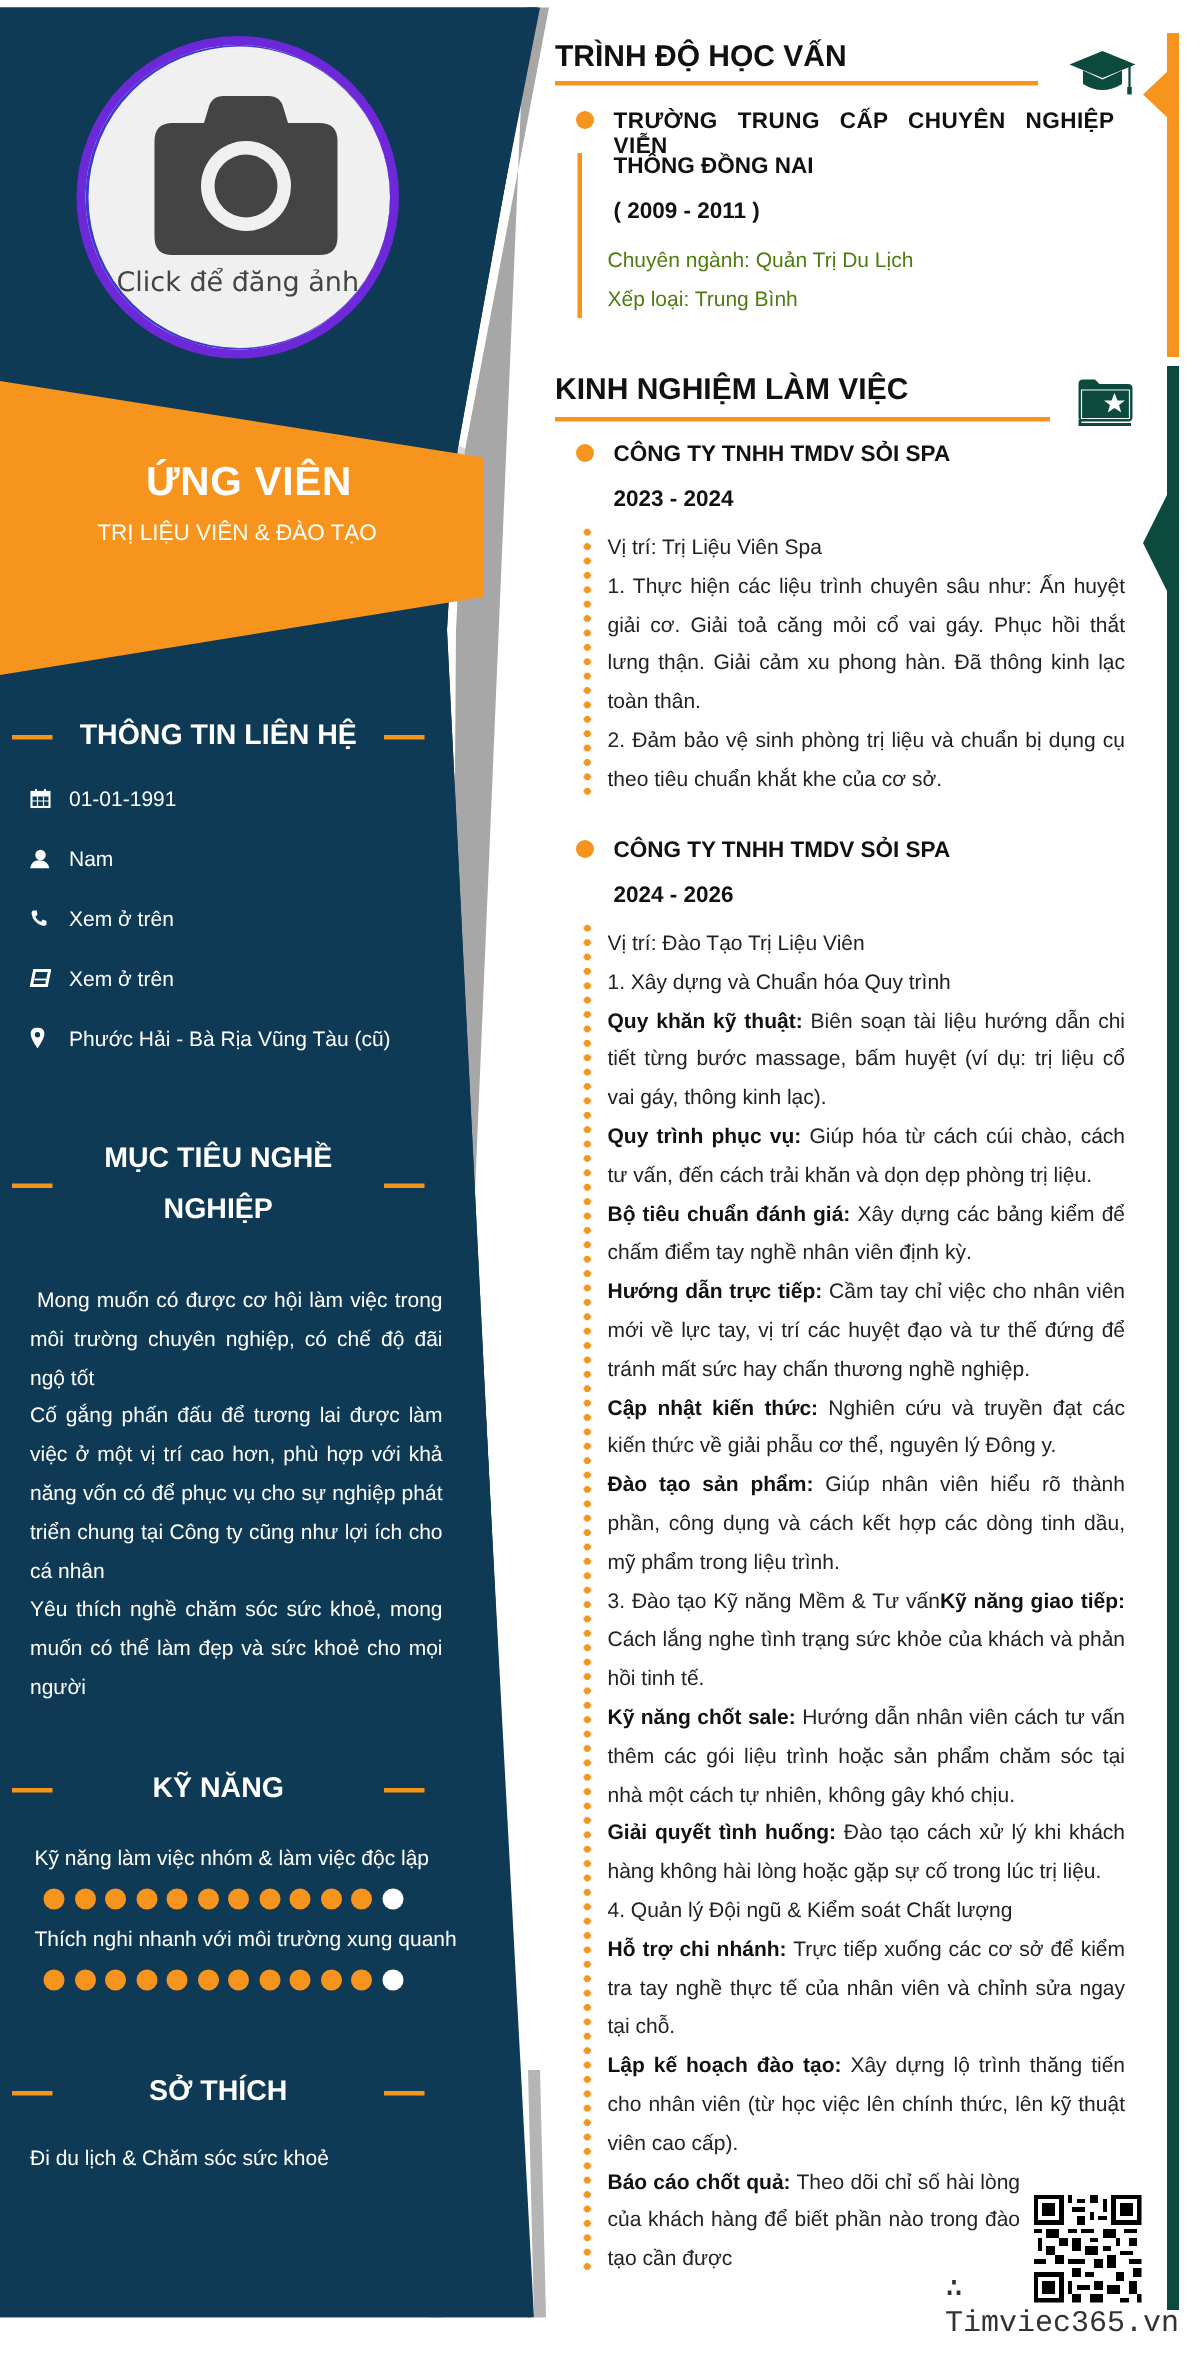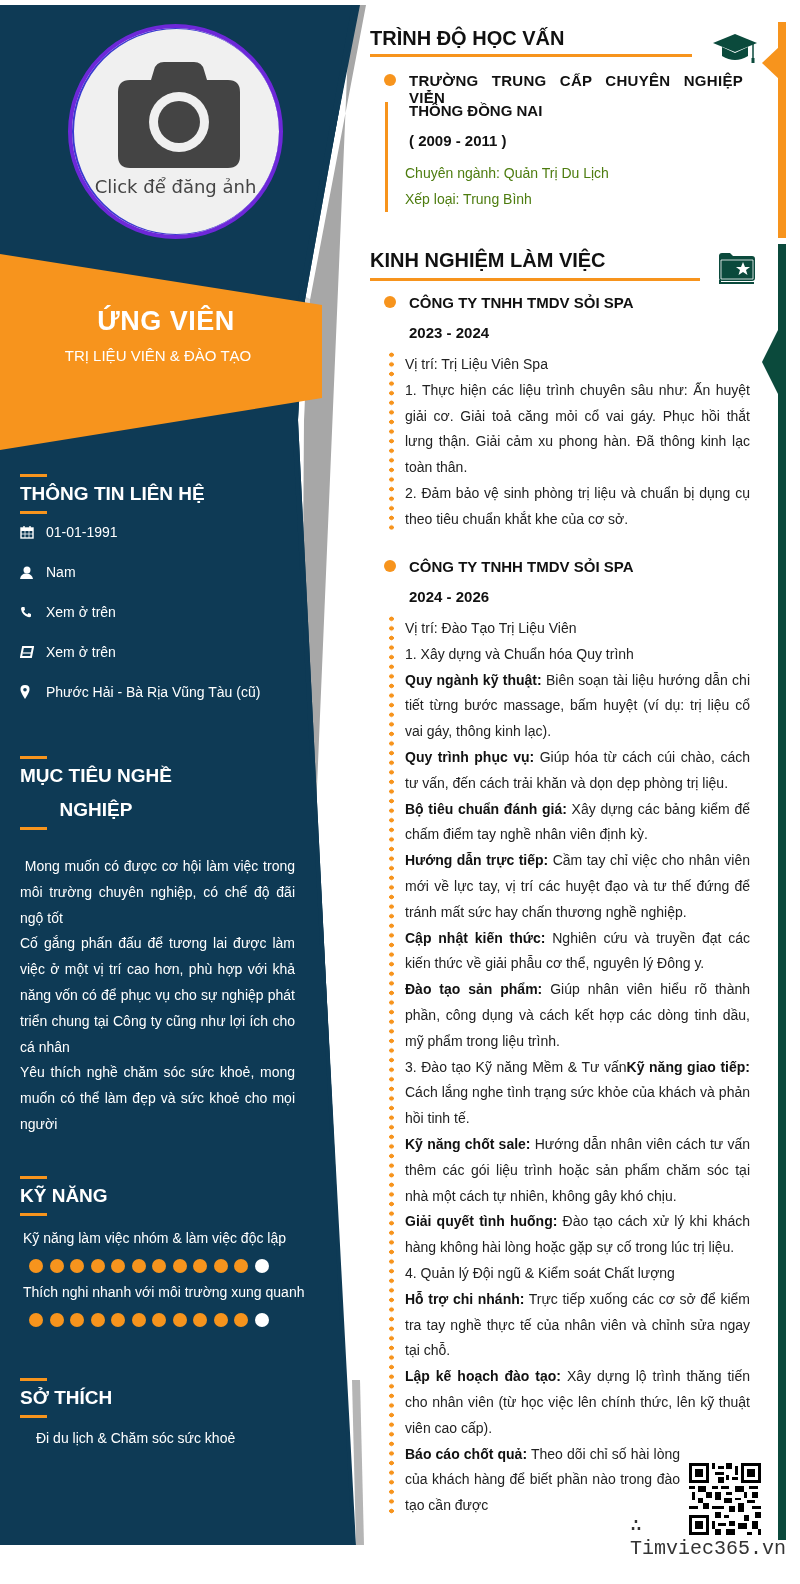--- a/index.html
+++ b/index.html
@@ -3,46 +3,46 @@
 <meta charset="utf-8">
 <style>
   * { box-sizing: border-box; margin: 0; padding: 0; }
   html, body { width: 800px; height: 1584px; background: #ffffff; overflow: hidden; }
   body { position: relative; font-family: "Liberation Sans", "DejaVu Sans", sans-serif; color: #222; }
 
   
   .left-bg { position: absolute; left: 0; top: 0; width: 800px; height: 1545px; pointer-events: none; }
   .left { position: absolute; left: 0; top: 0; width: 340px; height: 1545px; color: #fff; }
 
-  .avatar { position: absolute; left: 68px; top: 24px; width: 215px; height: 215px; border-radius: 50%;
-            background: #f0f0f0; border: 4px solid #6d28d9; box-shadow: 1px 0 0 1px #3a3ad0 inset; cursor: pointer; }
+  .avatar { position: absolute; left: 51px; top: 24px; width: 215px; height: 215px; border-radius: 50%;
+            background: #f0f0f0; border: 6px solid #6d28d9; box-shadow: 1px 0 0 1px #3a3ad0 inset; cursor: pointer; }
   .avatar svg { position: absolute; left: 44px; top: 32px; }
   .avatar-label { position: absolute; left: 0; width: 100%; top: 148px; text-align: center;
                   font-family: "DejaVu Sans", sans-serif; font-size: 18px; color: #444; }
 
   .name-block { position: absolute; left: 0; top: 306px; width: 316px; text-align: center; }
   .name { font-size: 27px; font-weight: bold; color: #fff; letter-spacing: 0.5px; padding-left: 16px; }
   .title { font-size: 15px; color: #fff; margin-top: 10px; }
 
-  .sec-head { position: absolute; left: 20px; width: 275px; display: flex; align-items: flex-start; justify-content: space-between; flex-direction: column; }
+  .sec-head { position: absolute; left: 8px; width: 275px; display: flex; align-items: center; justify-content: space-between; }
   .sec-head .bar { width: 27px; height: 3px; background: #f7941d; flex: none; }
   .sec-head .txt { font-size: 19px; font-weight: bold; color: #fff; text-align: center; line-height: 34px; }
 
   .contact { position: absolute; left: 20px; width: 280px; font-size: 14px; color: #fff; display: flex; align-items: center; }
   .contact .ic { width: 26px; flex: none; display: flex; align-items: center; }
 
   .objective { position: absolute; left: 20px; top: 854px; width: 275px; font-size: 14px; line-height: 25.8px; text-align: justify; color: #fff; }
   .objective p { margin: 0; }
 
   .skill-name { position: absolute; left: 23px; font-size: 14px; color: #fff; text-align: center; }
   .dots { position: absolute; left: 29px; display: flex; gap: 6.5px; }
   .dot { width: 14px; height: 14px; border-radius: 50%; background: #f7941d; }
   .dot.empty { background: #fff; }
 
-  .hobby { position: absolute; left: 20px; top: 1430px; font-size: 14px; color: #fff; margin-left: 16px; }
+  .hobby { position: absolute; left: 20px; top: 1430px; font-size: 14px; color: #fff; }
 
   
   .r-head { position: absolute; left: 370px; font-size: 20px; font-weight: bold; color: #111; }
   .r-line { position: absolute; left: 370px; height: 3px; background: #f7941d; }
   .r-icon { position: absolute; }
 
   .edge-orange { position: absolute; left: 778px; top: 22px; width: 8px; height: 216px; background: #f7941d; }
   .edge-green { position: absolute; left: 778px; top: 244px; width: 8px; height: 1296px; background: #0b4a3c; }
 
   .bullet { position: absolute; left: 384px; width: 12px; height: 12px; border-radius: 50%; background: #f7941d; }
@@ -251,21 +251,21 @@
   <p>2. Đảm bảo vệ sinh phòng trị liệu và chuẩn bị dụng cụ theo tiêu chuẩn khắt khe của cơ sở.</p>
 </div>
 
 <div class="bullet" style="top:560px"></div>
 <div class="bold-head" style="top:558px">CÔNG TY TNHH TMDV SỎI SPA</div>
 <div class="bold-head" style="top:588px">2024 - 2026</div>
 <div class="dotline" style="top:614px;height:902px"></div>
 <div class="job-body" style="top:616px;height:904px;overflow:hidden">
   <p>Vị trí: Đào Tạo Trị Liệu Viên</p>
   <p><b></b><span>1. Xây dựng và Chuẩn hóa Quy trình</span></p>
-  <p><b>Quy ngành kỹ thuật:</b><span> Biên soạn tài liệu hướng dẫn chi tiết từng bước massage, bấm huyệt (ví dụ: trị liệu cổ vai gáy, thông kinh lạc).</span></p>
+  <p><b>Quy khăn kỹ thuật:</b><span> Biên soạn tài liệu hướng dẫn chi tiết từng bước massage, bấm huyệt (ví dụ: trị liệu cổ vai gáy, thông kinh lạc).</span></p>
   <p><b>Quy trình phục vụ:</b><span> Giúp hóa từ cách cúi chào, cách tư vấn, đến cách trải khăn và dọn dẹp phòng trị liệu.</span></p>
   <p><b>Bộ tiêu chuẩn đánh giá:</b><span> Xây dựng các bảng kiểm để chấm điểm tay nghề nhân viên định kỳ.</span></p>
   <p><b>Hướng dẫn trực tiếp:</b><span> Cầm tay chỉ việc cho nhân viên mới về lực tay, vị trí các huyệt đạo và tư thế đứng để tránh mất sức hay chấn thương nghề nghiệp.</span></p>
   <p><b>Cập nhật kiến thức:</b><span> Nghiên cứu và truyền đạt các kiến thức về giải phẫu cơ thể, nguyên lý Đông y.</span></p>
   <p><b>Đào tạo sản phẩm:</b><span> Giúp nhân viên hiểu rõ thành phần, công dụng và cách kết hợp các dòng tinh dầu, mỹ phẩm trong liệu trình.</span></p>
   <p><span>3. Đào tạo Kỹ năng Mềm &amp; Tư vấn</span><b>Kỹ năng giao tiếp:</b><span> Cách lắng nghe tình trạng sức khỏe của khách và phản hồi tinh tế.</span></p>
   <p><b>Kỹ năng chốt sale:</b><span> Hướng dẫn nhân viên cách tư vấn thêm các gói liệu trình hoặc sản phẩm chăm sóc tại nhà một cách tự nhiên, không gây khó chịu.</span></p>
   <p><b>Giải quyết tình huống:</b><span> Đào tạo cách xử lý khi khách hàng không hài lòng hoặc gặp sự cố trong lúc trị liệu.</span></p>
   <p><b></b><span>4. Quản lý Đội ngũ &amp; Kiểm soát Chất lượng</span></p>
   <p><b>Hỗ trợ chi nhánh:</b><span> Trực tiếp xuống các cơ sở để kiểm tra tay nghề thực tế của nhân viên và chỉnh sửa ngay tại chỗ.</span></p>

